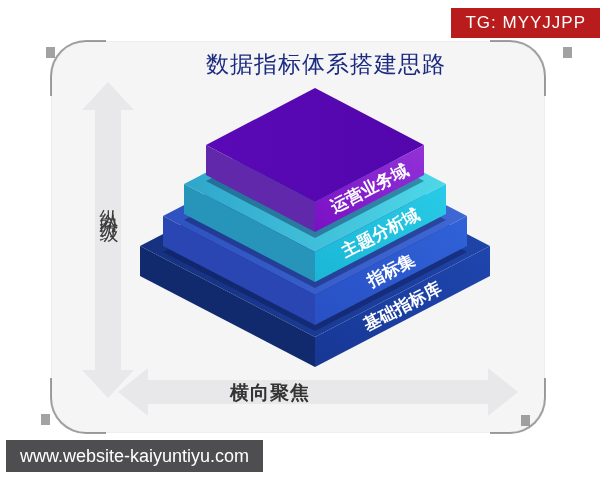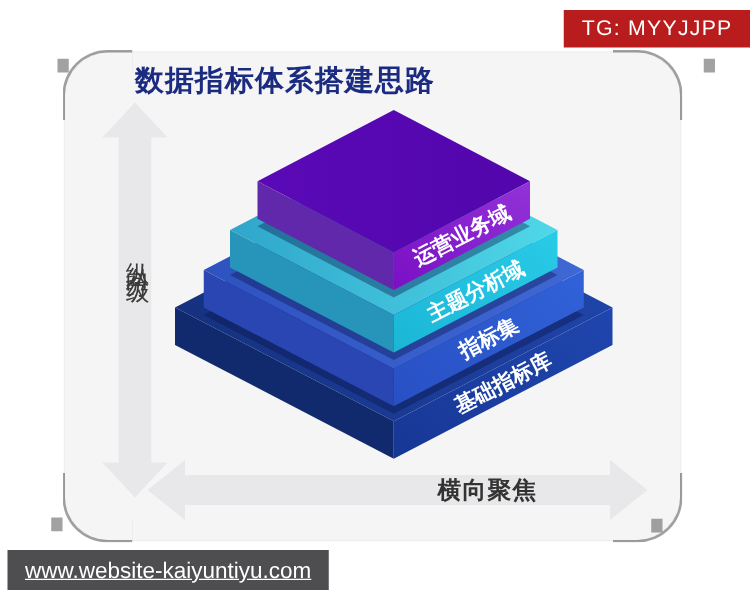--- a/index.html
+++ b/index.html
@@ -16,42 +16,42 @@
     box-shadow:0 0 0 1px rgba(90,90,90,0.10);
   }
   .corner{position:absolute;width:54px;height:54px;border:2px solid rgba(45,45,45,0.45);}
   .corner.tl{left:-2px;top:-2px;border-right:none;border-bottom:none;border-radius:36px 0 0 0;}
   .corner.tr{right:-2px;top:-2px;border-left:none;border-bottom:none;border-radius:0 36px 0 0;}
   .corner.bl{left:-2px;bottom:-2px;border-right:none;border-top:none;border-radius:0 0 0 36px;}
   .corner.br{right:-2px;bottom:-2px;border-left:none;border-top:none;border-radius:0 0 36px 0;}
   .artifact{position:absolute;width:9px;height:11px;background:#7a7a7a;opacity:.7;}
   .title{
     position:absolute;left:52px;top:49px;width:492px;
-    text-align:left;padding-left:56px;box-sizing:border-box;
-    font-size:23px;font-weight:bold;color:#1b2b80;letter-spacing:1px;
+    text-align:center;padding-left:56px;box-sizing:border-box;
+    font-size:23px;font-weight:normal;color:#1b2b80;letter-spacing:1px;
   }
   .svg-layer{position:absolute;left:0;top:0;}
   .v-label{
     position:absolute;left:96px;top:194px;width:26px;
     writing-mode:vertical-rl;text-orientation:upright;
     font-size:19px;letter-spacing:5px;color:#3b3b3b;font-weight:500;
   }
   .h-label{
     position:absolute;left:230px;top:381px;width:200px;
-    text-align:right;font-size:19px;line-height:23px;
+    text-align:left;font-size:19px;line-height:23px;
     color:#333333;font-weight:600;letter-spacing:1px;
   }
   .tg-badge{
     position:absolute;top:8px;right:0;height:30px;line-height:30px;
     background:#b91c1c;color:#ffffff;font-size:17px;padding:0 14px;
     letter-spacing:1px;
   }
   .url-badge{
     position:absolute;top:440px;left:6px;height:32px;line-height:32px;
-    background:#4e4e50;color:#ffffff;font-size:18px;padding:0 14px;text-decoration:underline;
+    background:#4e4e50;color:#ffffff;font-size:18px;padding:0 14px;
   }
   svg text.layer-label{
     fill:#ffffff;font-weight:bold;font-size:17px;
     font-family:"Liberation Sans","DejaVu Sans",sans-serif;
   }
 </style>
 </head>
 <body>
 
 <div class="stage">

